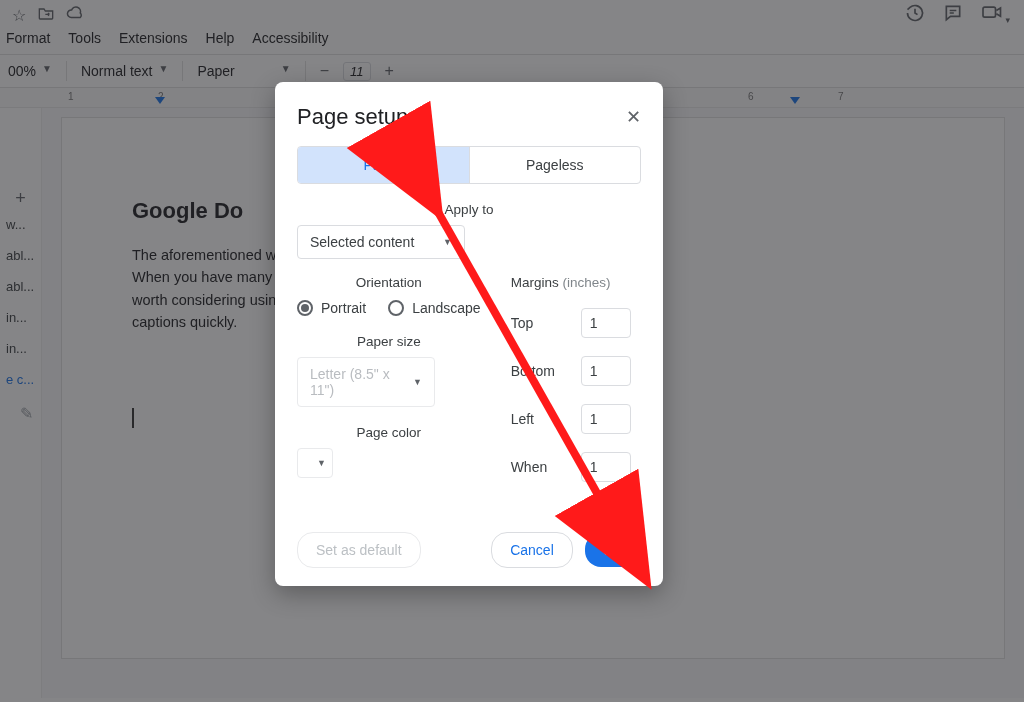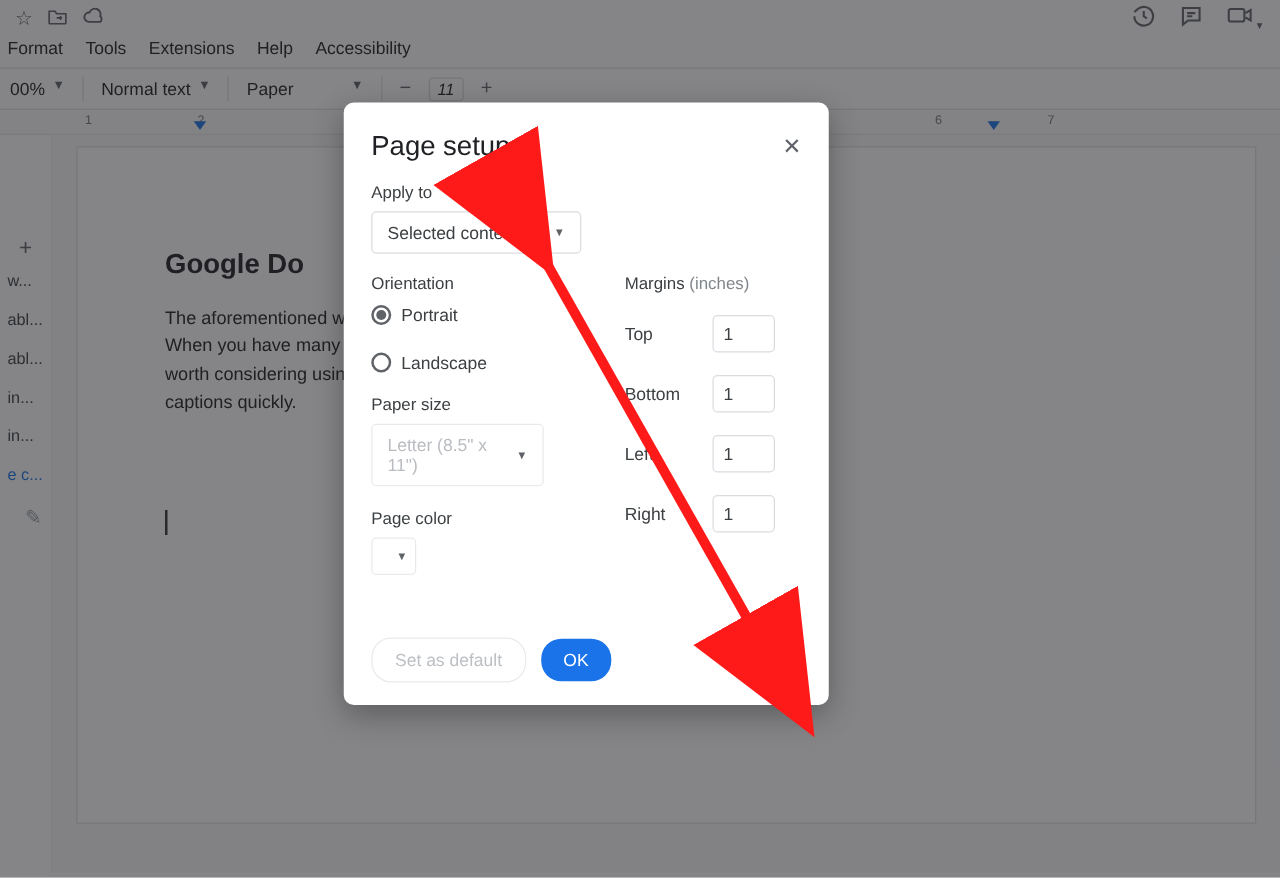--- a/index.html
+++ b/index.html
@@ -39,26 +39,26 @@
 
 .dialog { position: absolute; left: 275px; top: 82px; width: 388px; background: #fff; border-radius: 8px; box-shadow: 0 8px 24px rgba(0,0,0,0.3); padding: 22px 22px 18px 22px; }
 .dialog-header { display: flex; align-items: center; margin-bottom: 16px; }
 .dialog-title { font-size: 22px; color: #202124; font-weight: 400; }
 .close-btn { margin-left: auto; background: none; border: none; font-size: 18px; color: #5f6368; cursor: pointer; }
 .tabs { display: flex; border: 1px solid #dadce0; border-radius: 4px; overflow: hidden; margin-bottom: 18px; }
 .tab { flex: 1; text-align: center; padding: 10px 0; font-size: 14px; cursor: pointer; }
 .tab.active { background: #d2e3fc; color: #1a73e8; font-weight: 500; }
 .tab:not(.active) { color: #3c4043; }
 .tab + .tab { border-left: 1px solid #dadce0; }
-.section-label { font-size: 13.5px; color: #3c4043; margin-bottom: 8px; }
+.section-label { font-size: 13.5px; color: #3c4043; margin-bottom: 8px; text-align: center; }
 .applyto { border: 1px solid #dadce0; border-radius: 4px; padding: 8px 12px; font-size: 14px; color: #3c4043; display: inline-flex; align-items: center; gap: 6px; cursor: pointer; margin-bottom: 16px; width: 168px; justify-content: space-between; }
 .cols { display: flex; gap: 30px; }
 .leftcol { flex: 1.1; }
 .rightcol { flex: 0.9; }
-.radios { display: flex; gap: 22px; margin: 10px 0 18px 0; font-size: 14px; color: #3c4043; flex-direction: column; }
+.radios { display: flex; gap: 22px; margin: 10px 0 18px 0; font-size: 14px; color: #3c4043; }
 .radio { display: inline-flex; align-items: center; gap: 8px; cursor: pointer; }
 .radio .dot { width: 16px; height: 16px; border: 2px solid #5f6368; border-radius: 50%; display: inline-flex; align-items: center; justify-content: center; }
 .radio.checked .dot { border-color: #5f6368; }
 .radio.checked .dot::after { content: ""; width: 8px; height: 8px; background: #5f6368; border-radius: 50%; }
 .papersize { margin-top: 4px; margin-bottom: 18px; }
 .papersize .sel { border: 1px solid #e9eaec; border-radius: 4px; padding: 8px 12px; color: #b9bcc0; font-size: 14px; display: inline-flex; align-items: center; gap: 8px; width: 138px; justify-content: space-between; }
 .pagecolor .swatch { width: 36px; height: 30px; border: 1px solid #e9eaec; border-radius: 4px; display: inline-flex; align-items:center; justify-content:flex-end; padding-right:6px; color:#b9bcc0; background: #fff; }
 .margins-label { font-size: 13.5px; color: #3c4043; }
 .margins-label .unit { color: #80868b; }
 .mrow { display: flex; align-items: center; margin-top: 18px; gap: 12px; }
@@ -175,20 +175,24 @@
 </div>
 
 <div class="scrim"></div>
 
 <div class="dialog">
   <div class="dialog-header">
     <div class="dialog-title">Page setup</div>
     <button class="close-btn">✕</button>
   </div>
 
+  <div class="tabs">
+    <div class="tab active">Pages</div>
+    <div class="tab">Pageless</div>
+  </div>
 
   <div class="section-label">Apply to</div>
   <div class="applyto">
     <span>Selected content</span>
       <span class="tri">▼</span>
   </div>
 
   <div class="cols">
     <div class="leftcol">
       <div class="section-label">Orientation</div>
@@ -229,28 +233,29 @@
       </div>
       <div class="mrow">
         <label>Bottom</label>
         <input value="1" style="">
       </div>
       <div class="mrow">
         <label>Left</label>
         <input value="1" style="">
       </div>
       <div class="mrow">
-        <label>Right</label>
+        <label>When</label>
         <input value="1" style="">
       </div>
     </div>
   </div>
 
   <div class="footer">
     <button class="btn default">Set as default</button>
+    <button class="btn cancel">Cancel</button>
     <button class="btn ok">OK</button>
   </div>
 </div>
 
 <svg class="arrow-svg" width="1024" height="702">
   <defs>
     <marker id="ah" markerWidth="16" markerHeight="16" refX="8" refY="6" orient="auto">
       <path d="M0,0 L14,6 L0,12 z" fill="#ff1a1a"></path>
     </marker>
   </defs>

